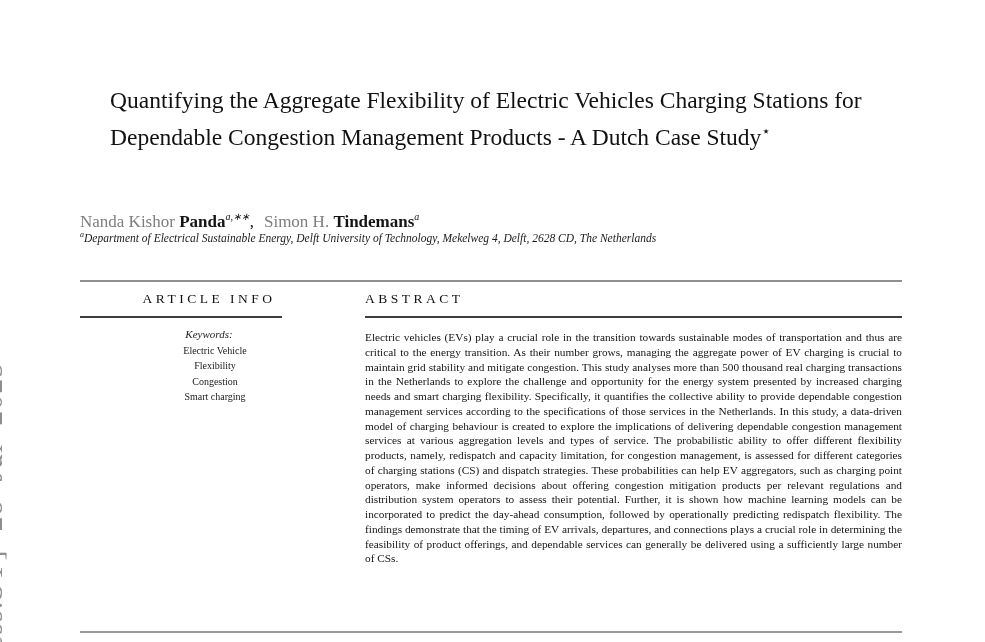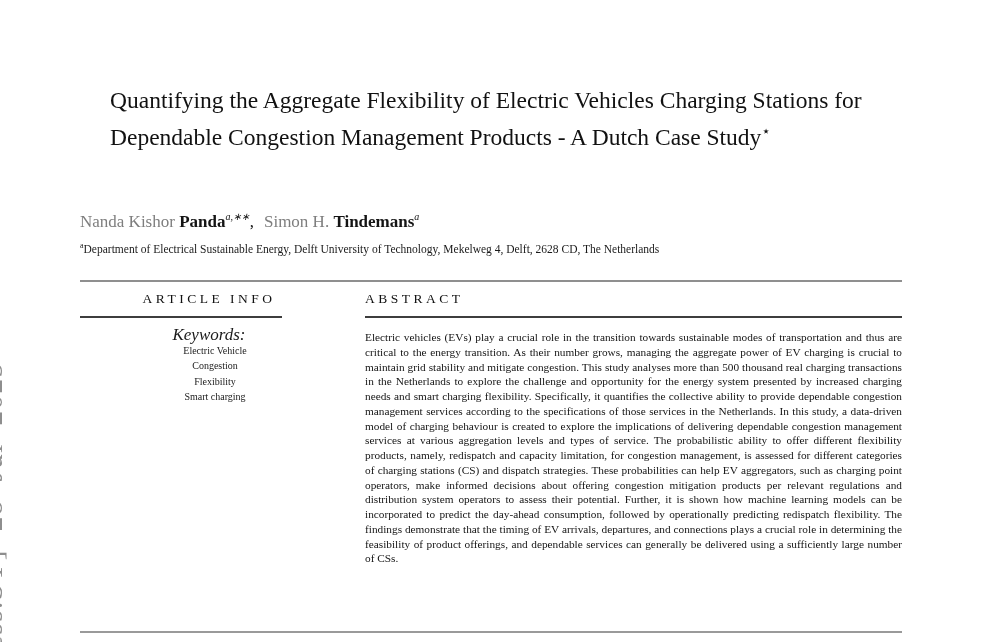--- a/index.html
+++ b/index.html
@@ -47,22 +47,23 @@
     color: #111111;
   }
   .given-name { color: #7e7e7e; }
   .surname { font-weight: bold; color: #141414; }
   .author-sup { font-size: 10px; font-style: italic; line-height: 0; }
   .author-sep { margin-right: 10px; }
 
   .affiliation {
     position: absolute;
     left: 80px;
-    top: 243px;
+    top: 232px;
     width: 820px;
+    font-style: italic;
     font-size: 11.5px;
     color: #1a1a1a;
   }
   .affiliation sup { font-size: 8px; line-height: 0; }
 
   .rule { position: absolute; left: 80px; width: 822px; height: 2px; }
   .rule-top { top: 280px; background: #8f8f8f; }
   .rule-bottom { top: 631px; background: #9a9a9a; }
 
   .col-info {
@@ -83,21 +84,21 @@
     letter-spacing: 3.5px;
     color: #111111;
     white-space: nowrap;
   }
   .heading-rule { height: 2px; background: #3d3d3d; margin-top: 9px; }
   .heading-rule.info { width: 202px; }
   .heading-rule.abstract { width: 537px; }
 
   .keywords-label {
     font-style: italic;
-    font-size: 17px;
+    font-size: 11px;
     margin-top: 9px;
     line-height: 15.6px;
   }
   .keyword-item { font-size: 10px; line-height: 15.6px; margin-left: 12px; }
 
   .abstract-text {
     margin-top: 12px;
     font-size: 11.3px;
     line-height: 14.75px;
     text-align: justify;
@@ -118,22 +119,22 @@
   <div class="affiliation"><sup>a</sup><span>Department of Electrical Sustainable Energy, Delft University of Technology, Mekelweg 4, Delft, 2628 CD, The Netherlands</span></div>
 
   <div class="rule rule-top"></div>
 
   <div class="col-info">
     <div class="section-heading">ARTICLE INFO</div>
     <div class="heading-rule info"></div>
     <div class="keywords-label">Keywords:</div>
     <div>
       <div class="keyword-item">Electric Vehicle</div>
+      <div class="keyword-item">Flexibility</div>
       <div class="keyword-item">Congestion</div>
-      <div class="keyword-item">Flexibility</div>
       <div class="keyword-item">Smart charging</div>
     </div>
   </div>
 
   <div class="col-abstract">
     <div class="section-heading">ABSTRACT</div>
     <div class="heading-rule abstract"></div>
     <div class="abstract-text">Electric vehicles (EVs) play a crucial role in the transition towards sustainable modes of transportation and thus are critical to the energy transition. As their number grows, managing the aggregate power of EV charging is crucial to maintain grid stability and mitigate congestion. This study analyses more than 500 thousand real charging transactions in the Netherlands to explore the challenge and opportunity for the energy system presented by increased charging needs and smart charging flexibility. Specifically, it quantifies the collective ability to provide dependable congestion management services according to the specifications of those services in the Netherlands. In this study, a data-driven model of charging behaviour is created to explore the implications of delivering dependable congestion management services at various aggregation levels and types of service. The probabilistic ability to offer different flexibility products, namely, redispatch and capacity limitation, for congestion management, is assessed for different categories of charging stations (CS) and dispatch strategies. These probabilities can help EV aggregators, such as charging point operators, make informed decisions about offering congestion mitigation products per relevant regulations and distribution system operators to assess their potential. Further, it is shown how machine learning models can be incorporated to predict the day-ahead consumption, followed by operationally predicting redispatch flexibility. The findings demonstrate that the timing of EV arrivals, departures, and connections plays a crucial role in determining the feasibility of product offerings, and dependable services can generally be delivered using a sufficiently large number of CSs.</div>
   </div>
 

